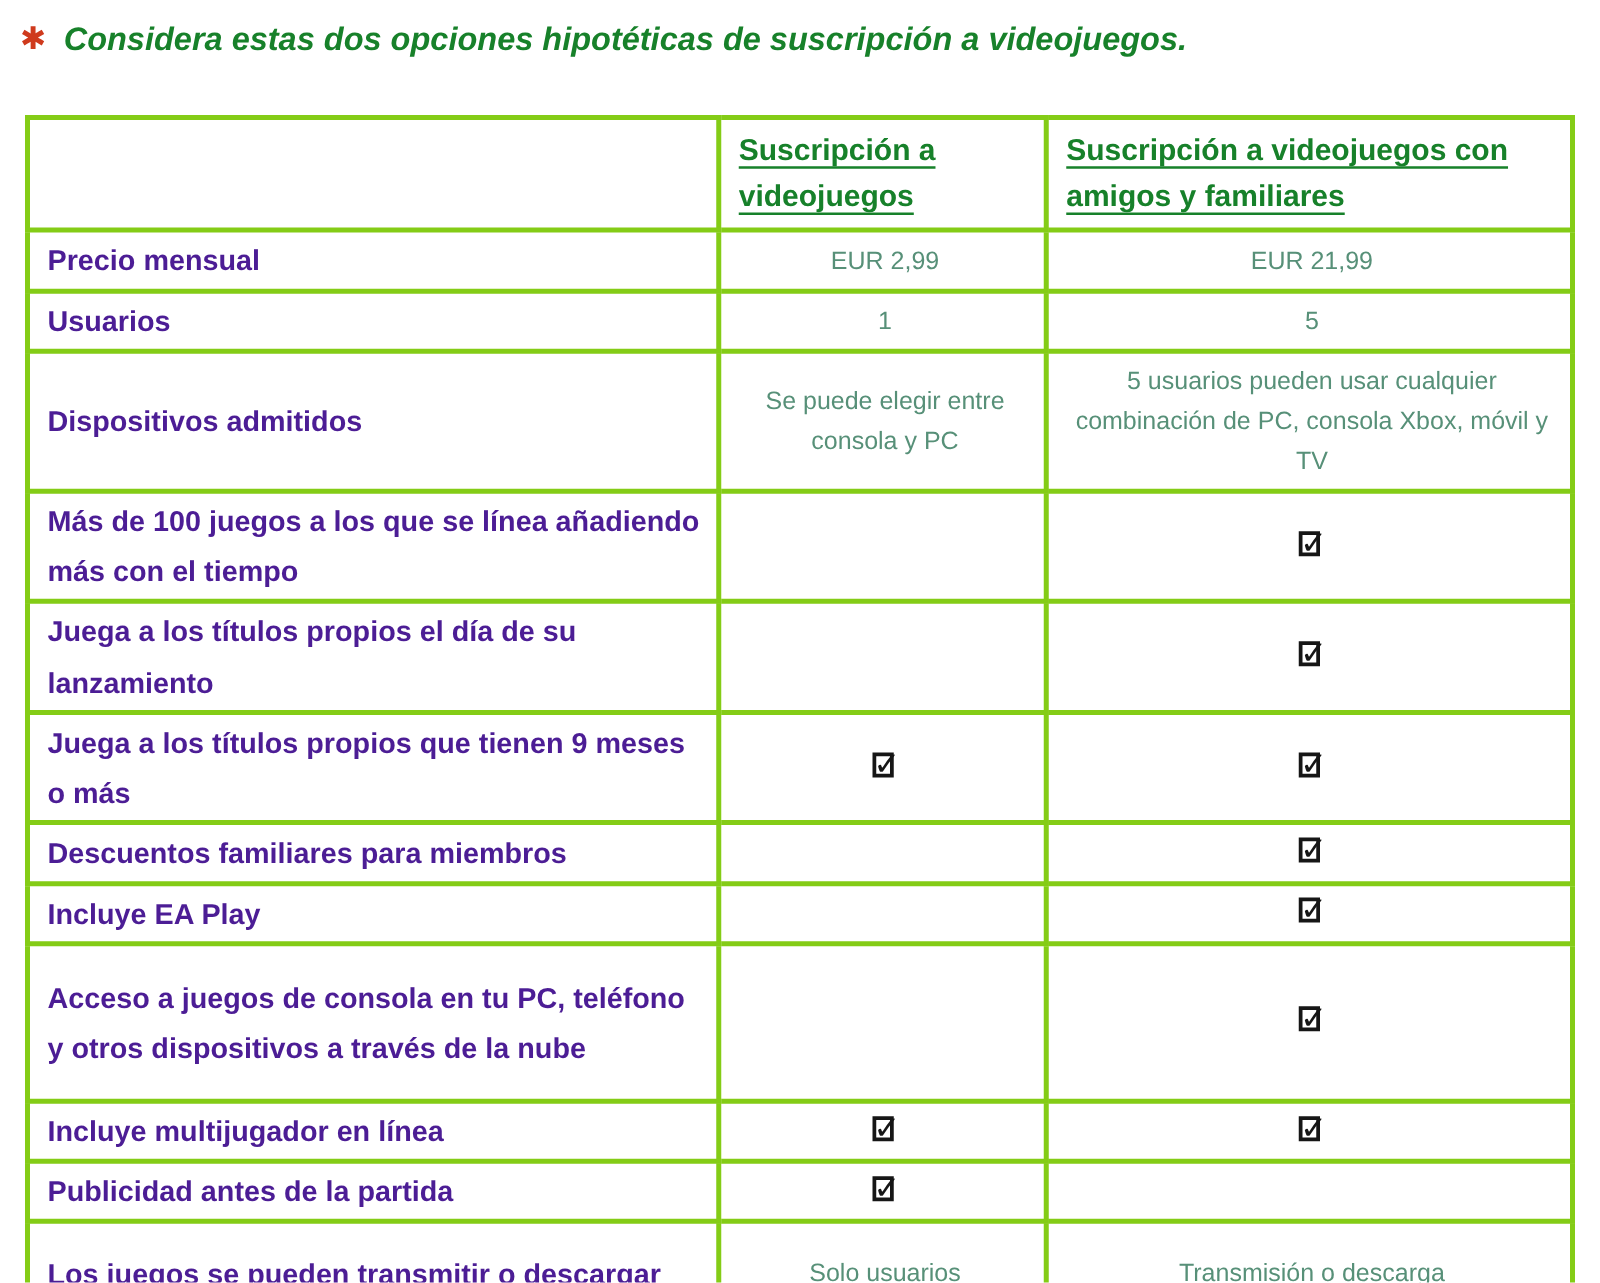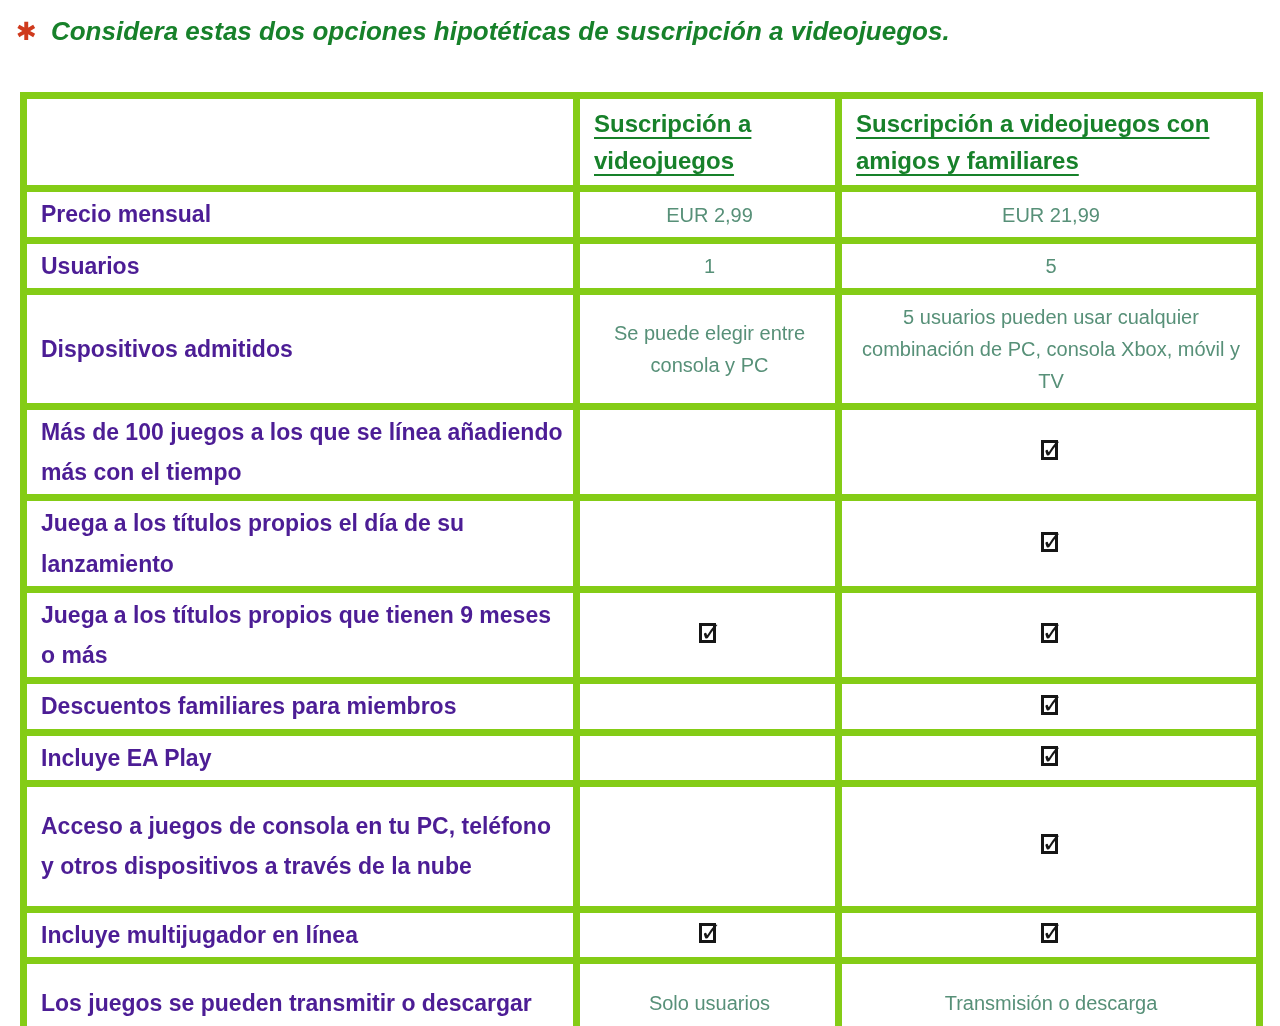--- a/index.html
+++ b/index.html
@@ -38,21 +38,21 @@
   table.compare {
     position: absolute;
     top: 92px;
     left: 20px;
     border-collapse: collapse;
     table-layout: fixed;
     width: 1236px;
     background: #ffffff;
   }
   table.compare td, table.compare th {
-    border: 7px solid #84cc16;
+    border: 4px solid #84cc16;
     vertical-align: middle;
     overflow: hidden;
   }
   th.corner { background: #ffffff; }
   th.plan-header {
     text-align: left;
     padding: 6px 10px 6px 14px;
     color: #17812a;
     font-size: 24px;
     font-weight: bold;
@@ -168,20 +168,25 @@
     <td class="chk"><span class="cb"></span></td>
     <td class="chk"><span class="cb checked"></span></td>
   </tr>
 
   <tr style="height:43px">
     <th class="rlabel">Incluye multijugador en línea</th>
     <td class="chk"><span class="cb checked"></span></td>
     <td class="chk"><span class="cb checked"></span></td>
   </tr>
 
+  <tr style="height:43px">
+    <th class="rlabel">Publicidad antes de la partida</th>
+    <td class="chk"><span class="cb checked"></span></td>
+    <td class="chk"><span class="cb"></span></td>
+  </tr>
 
   <tr style="height:84px">
     <th class="rlabel">Los juegos se pueden transmitir o descargar</th>
     <td class="val">Solo usuarios</td>
     <td class="val">Transmisión o descarga</td>
   </tr>
 </tbody>
   </table>
 
 </body></html>

